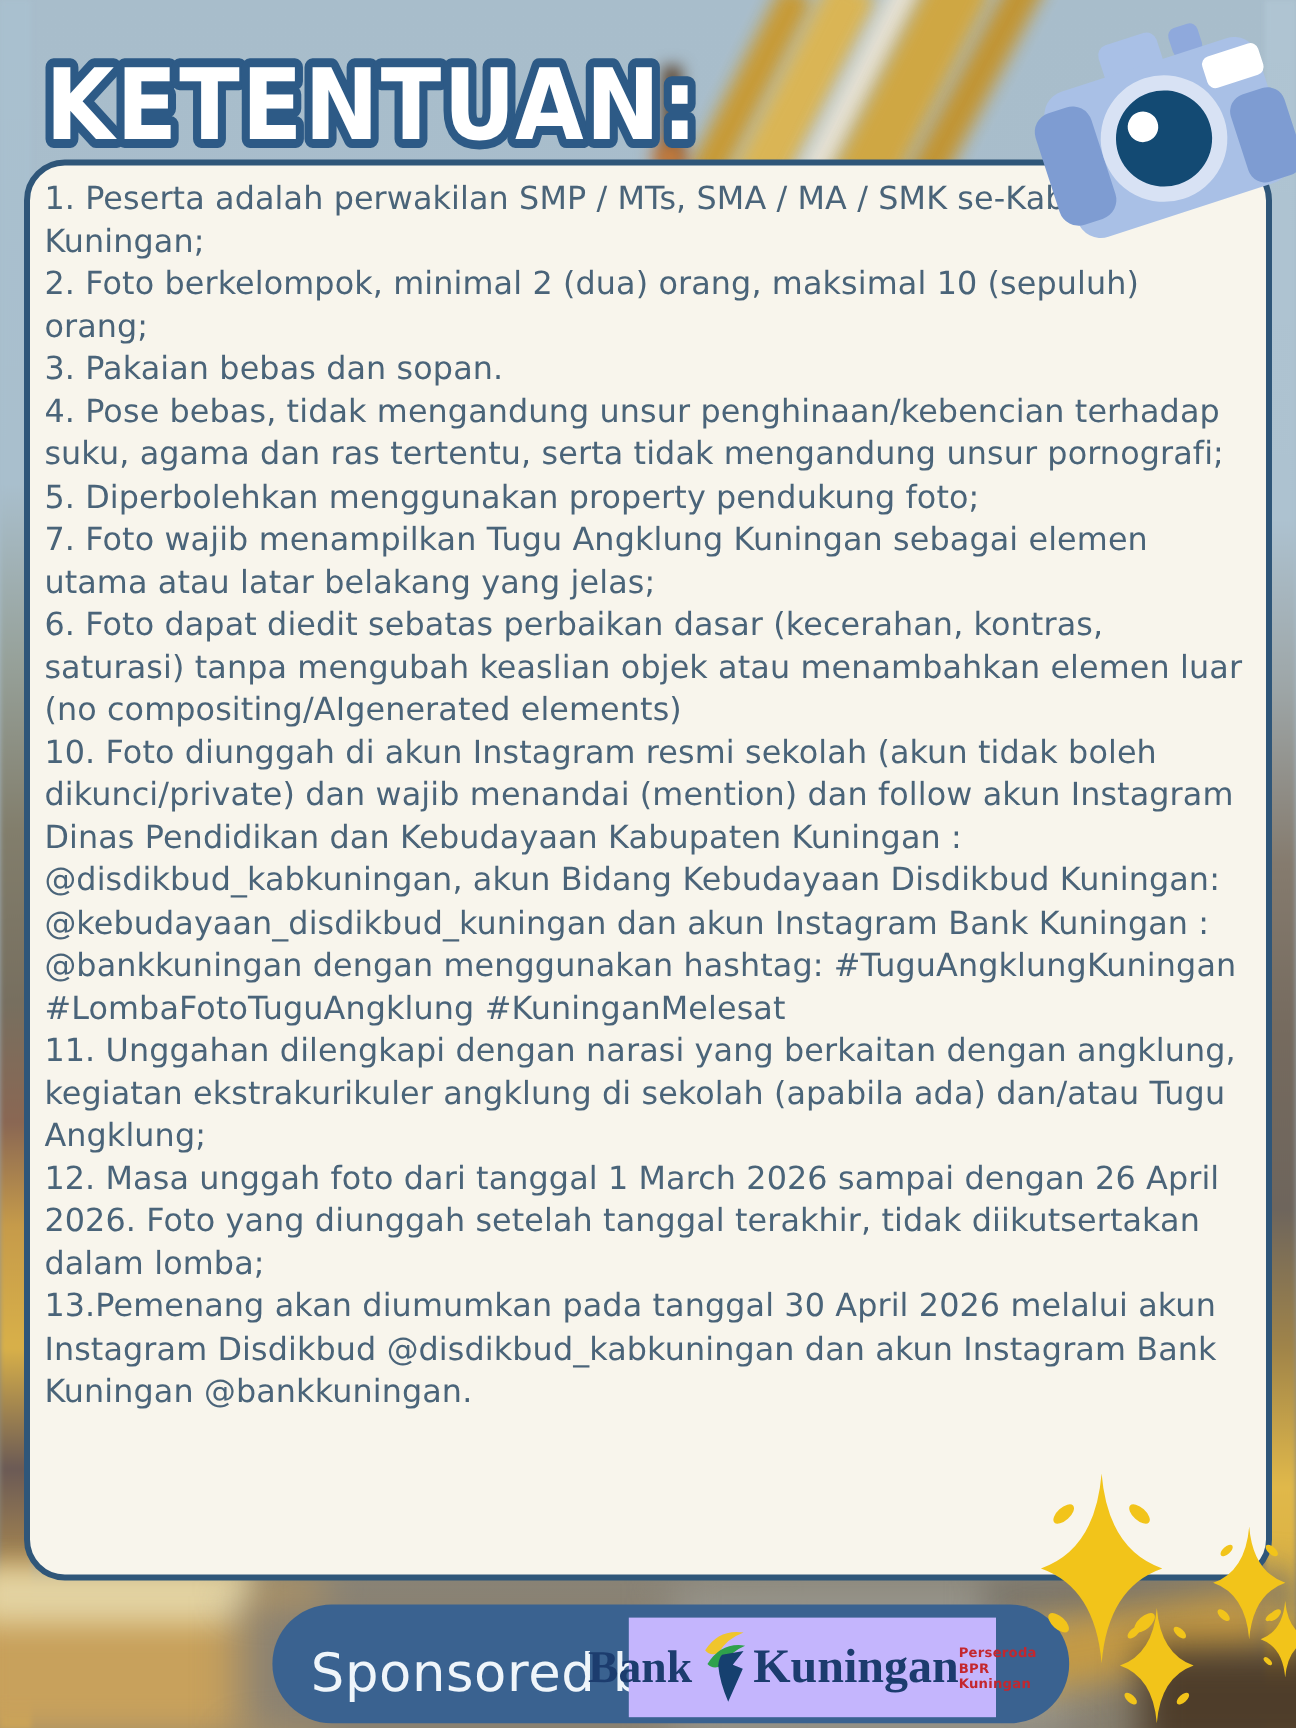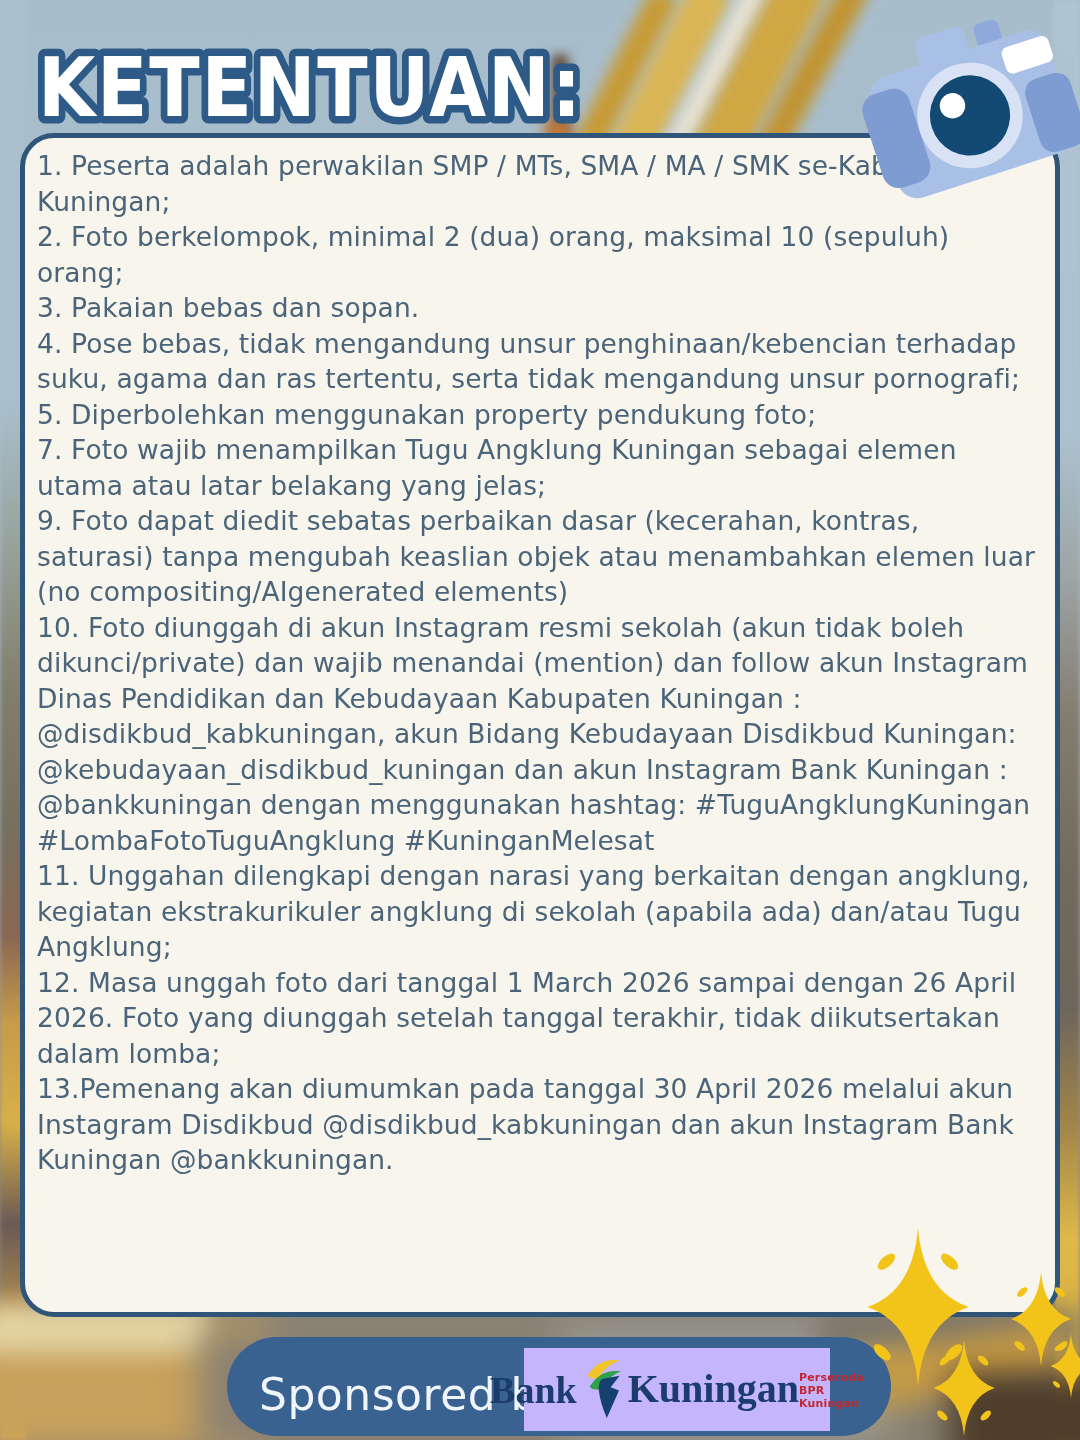--- a/index.html
+++ b/index.html
@@ -141,21 +141,21 @@
 </div>
 
 <div class="rules-panel">
   <div class="rules-list">
       <p class="rule">1. Peserta adalah perwakilan SMP / MTs, SMA / MA / SMK se-Kabupaten Kuningan;</p>
       <p class="rule">2. Foto berkelompok, minimal 2 (dua) orang, maksimal 10 (sepuluh) orang;</p>
       <p class="rule">3. Pakaian bebas dan sopan.</p>
       <p class="rule">4. Pose bebas, tidak mengandung unsur penghinaan/kebencian terhadap suku, agama dan ras tertentu, serta tidak mengandung unsur pornografi;</p>
       <p class="rule">5. Diperbolehkan menggunakan property pendukung foto;</p>
       <p class="rule">7. Foto wajib menampilkan Tugu Angklung Kuningan sebagai elemen utama atau latar belakang yang jelas;</p>
-      <p class="rule">9. Foto dapat diedit sebatas perbaikan dasar (kecerahan, kontras, saturasi) tanpa mengubah keaslian objek atau menambahkan elemen luar (no compositing/AIgenerated elements)</p>
+      <p class="rule">6. Foto dapat diedit sebatas perbaikan dasar (kecerahan, kontras, saturasi) tanpa mengubah keaslian objek atau menambahkan elemen luar (no compositing/AIgenerated elements)</p>
       <p class="rule">10. Foto diunggah di akun Instagram resmi sekolah (akun tidak boleh dikunci/private) dan wajib menandai (mention) dan follow akun Instagram Dinas Pendidikan dan Kebudayaan Kabupaten Kuningan : @disdikbud_kabkuningan, akun Bidang Kebudayaan Disdikbud Kuningan: @kebudayaan_disdikbud_kuningan dan akun Instagram Bank Kuningan : @bankkuningan dengan menggunakan hashtag: #TuguAngklungKuningan #LombaFotoTuguAngklung #KuninganMelesat</p>
       <p class="rule">11. Unggahan dilengkapi dengan narasi yang berkaitan dengan angklung, kegiatan ekstrakurikuler angklung di sekolah (apabila ada) dan/atau Tugu Angklung;</p>
       <p class="rule">12. Masa unggah foto dari tanggal 1 March 2026 sampai dengan 26 April 2026. Foto yang diunggah setelah tanggal terakhir, tidak diikutsertakan dalam lomba;</p>
       <p class="rule">13.Pemenang akan diumumkan pada tanggal 30 April 2026 melalui akun Instagram Disdikbud @disdikbud_kabkuningan dan akun Instagram Bank Kuningan @bankkuningan.</p>
     </div>
 </div>
 
 <div class="camera">
   <svg width="235" height="215" viewBox="0 0 240 220">
     <g transform="rotate(-18 120 110)">

